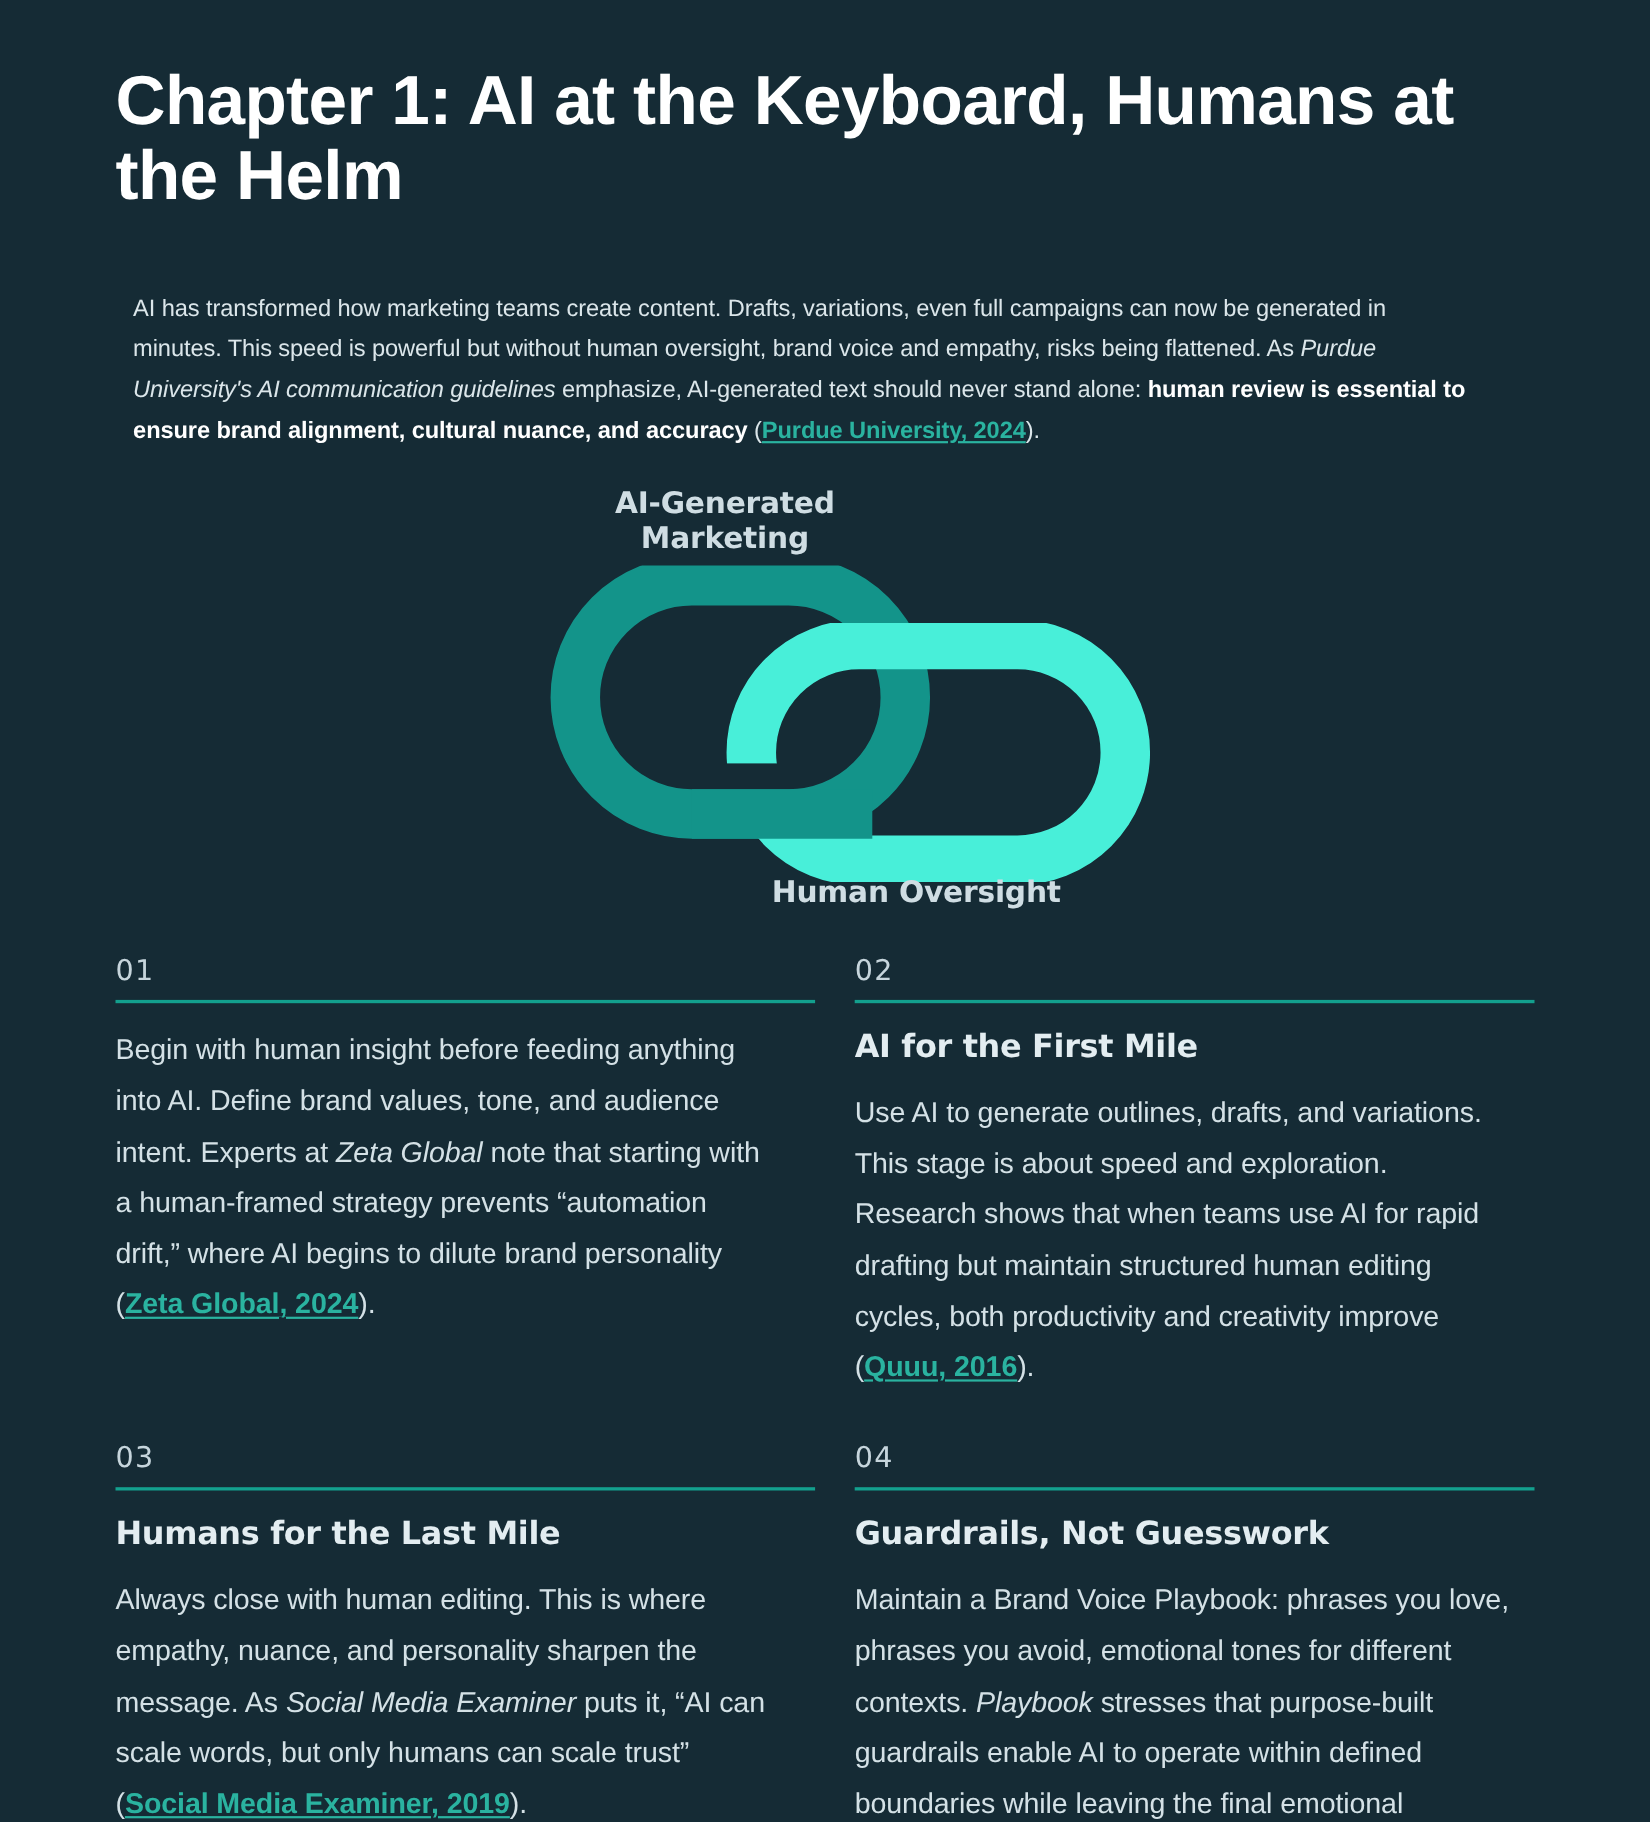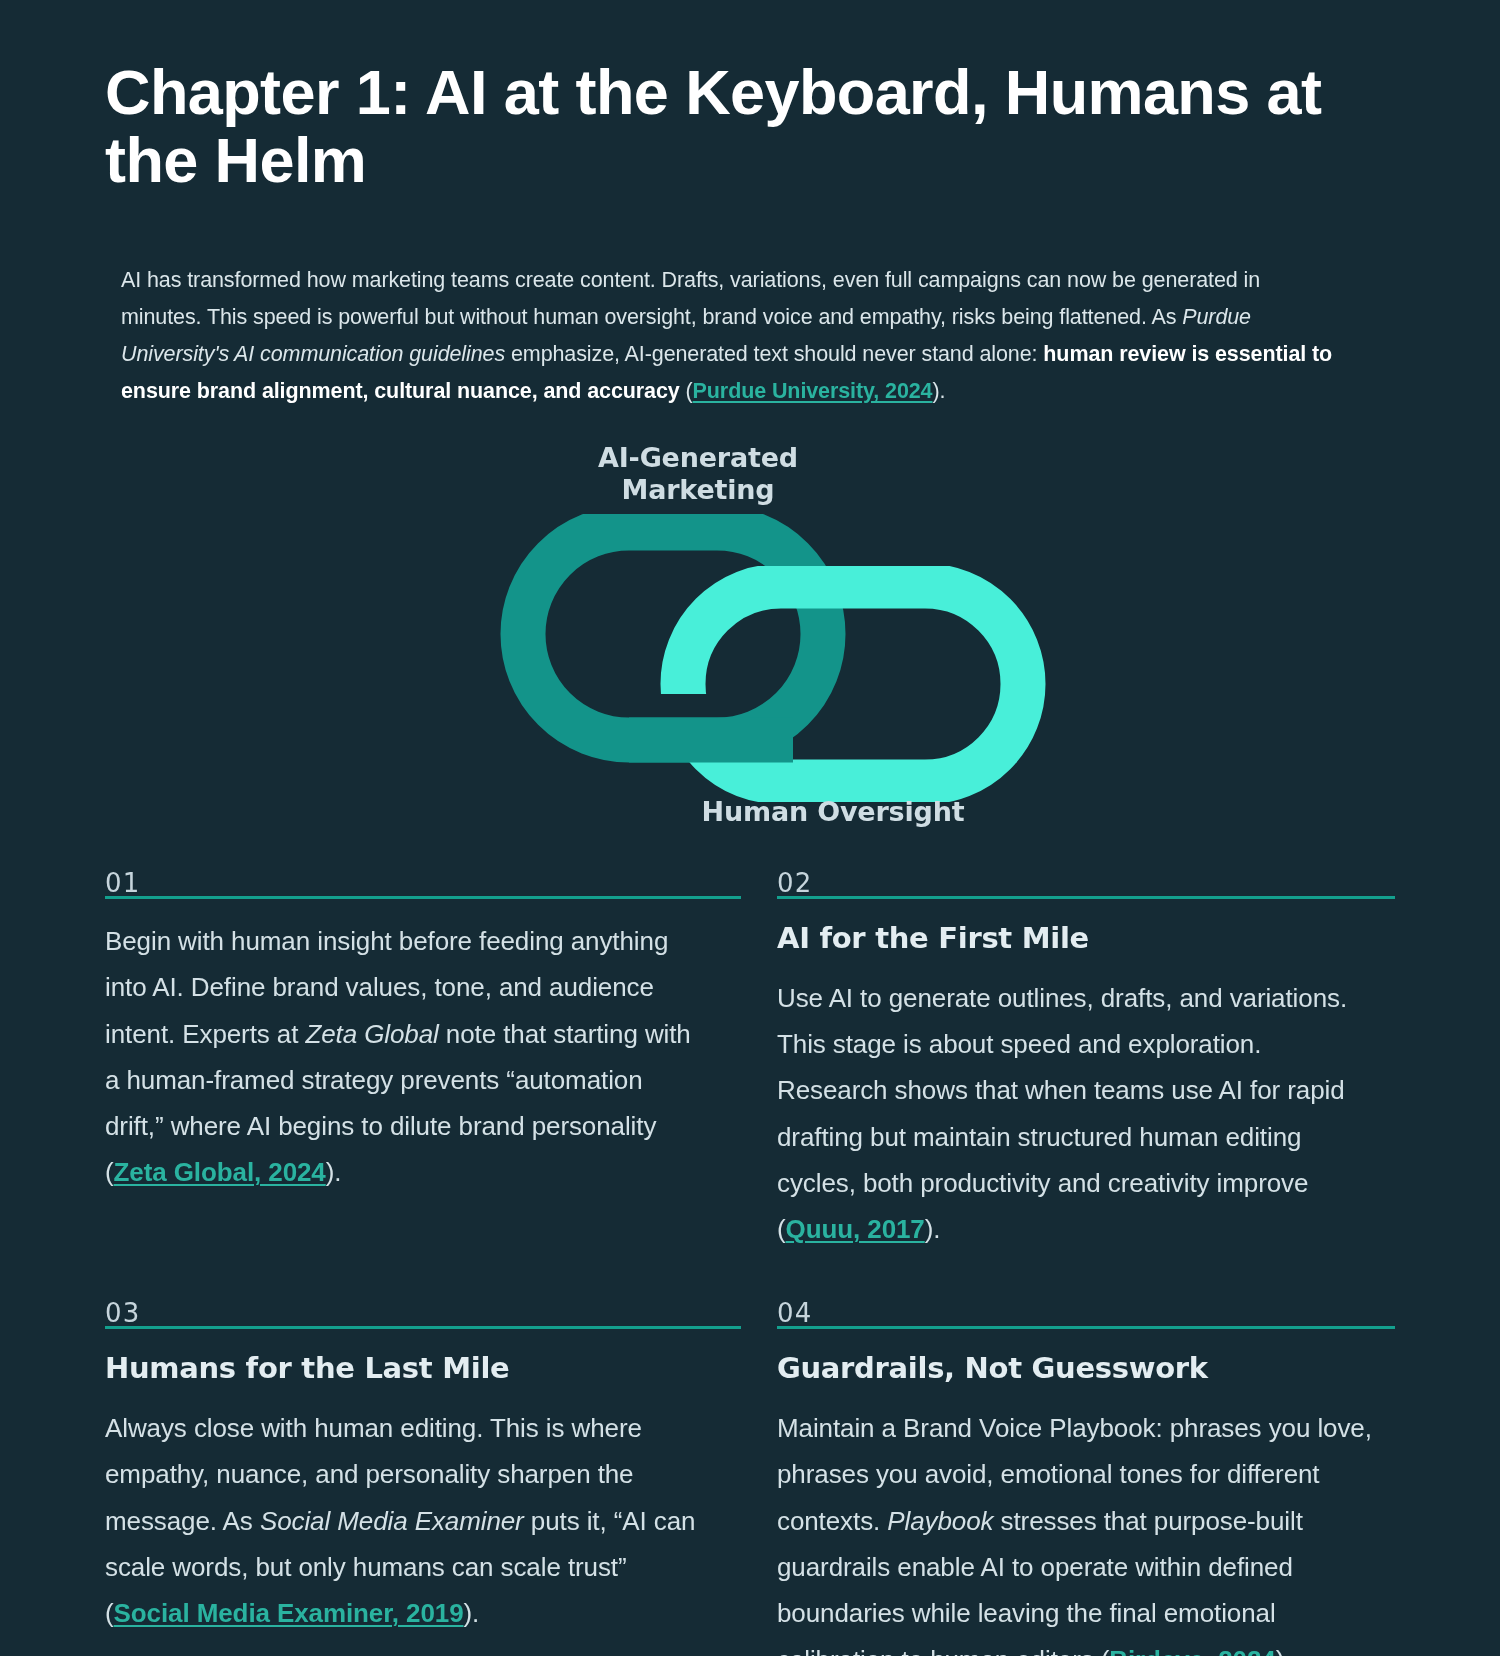--- a/index.html
+++ b/index.html
@@ -59,21 +59,21 @@
   .diagram-label{
     position:absolute;
     font-family:"DejaVu Sans", sans-serif;
     font-weight:700;
     font-size:27px;
     line-height:1.18;
     color:#cfdde3;
     text-align:center;
     letter-spacing:-0.2px;
   }
-  .label-top{ left:443px; top:6px; width:300px; }
+  .label-top{ left:404px; top:6px; width:300px; }
   .label-bottom{ left:578px; top:360px; width:300px; }
   .chain-svg{
     position:absolute;
     left:388px;
     top:78px;
   }
 
   
   .cards{
     position:absolute;
@@ -86,20 +86,21 @@
     row-gap:48px;
   }
   .card{ position:relative; }
   .card-num{
     font-family:"DejaVu Sans", sans-serif;
     font-weight:400;
     font-size:26px;
     color:#c6d5dc;
     letter-spacing:1.2px;
     line-height:1;
+    padding-bottom:13px;
   }
   .card-rule{
     height:3px;
     background:#13a08e;
     width:100%;
   }
   .card-title{
     margin:0;
     padding-top:22px;
     font-family:"DejaVu Sans", sans-serif;
@@ -169,21 +170,21 @@
       <p class="card-body">
         <span>Begin with human insight before feeding anything into AI. Define brand values, tone, and audience intent. Experts at </span><em>Zeta Global</em><span> note that starting with a human-framed strategy prevents “automation drift,” where AI begins to dilute brand personality</span><span class="gap-sp"></span><span>(</span><a class="ref" href="#">Zeta Global, 2024</a><span>).</span>
       </p>
     </div>
 
     <div class="card col2">
       <div class="card-num">02</div>
       <div class="card-rule"></div>
       <h2 class="card-title">AI for the First Mile</h2>
       <p class="card-body">
-        <span>Use AI to generate outlines, drafts, and variations. This stage is about speed and exploration. Research shows that when teams use AI for rapid drafting but maintain structured human editing cycles, both productivity and creativity improve (</span><a class="ref" href="#">Quuu, 2017</a><span>).</span>
+        <span>Use AI to generate outlines, drafts, and variations. This stage is about speed and exploration. Research shows that when teams use AI for rapid drafting but maintain structured human editing cycles, both productivity and creativity improve (</span><a class="ref" href="#">Quuu, 2016</a><span>).</span>
       </p>
     </div>
 
     <div class="card">
       <div class="card-num">03</div>
       <div class="card-rule"></div>
       <h2 class="card-title">Humans for the Last Mile</h2>
       <p class="card-body">
         <span>Always close with human editing. This is where empathy, nuance, and personality sharpen the message. As </span><em>Social Media Examiner</em><span> puts it, “AI can scale words, but only humans can scale trust”</span><span class="gap-sp"></span><span>(</span><a class="ref" href="#">Social Media Examiner, 2019</a><span>).</span>
       </p>

